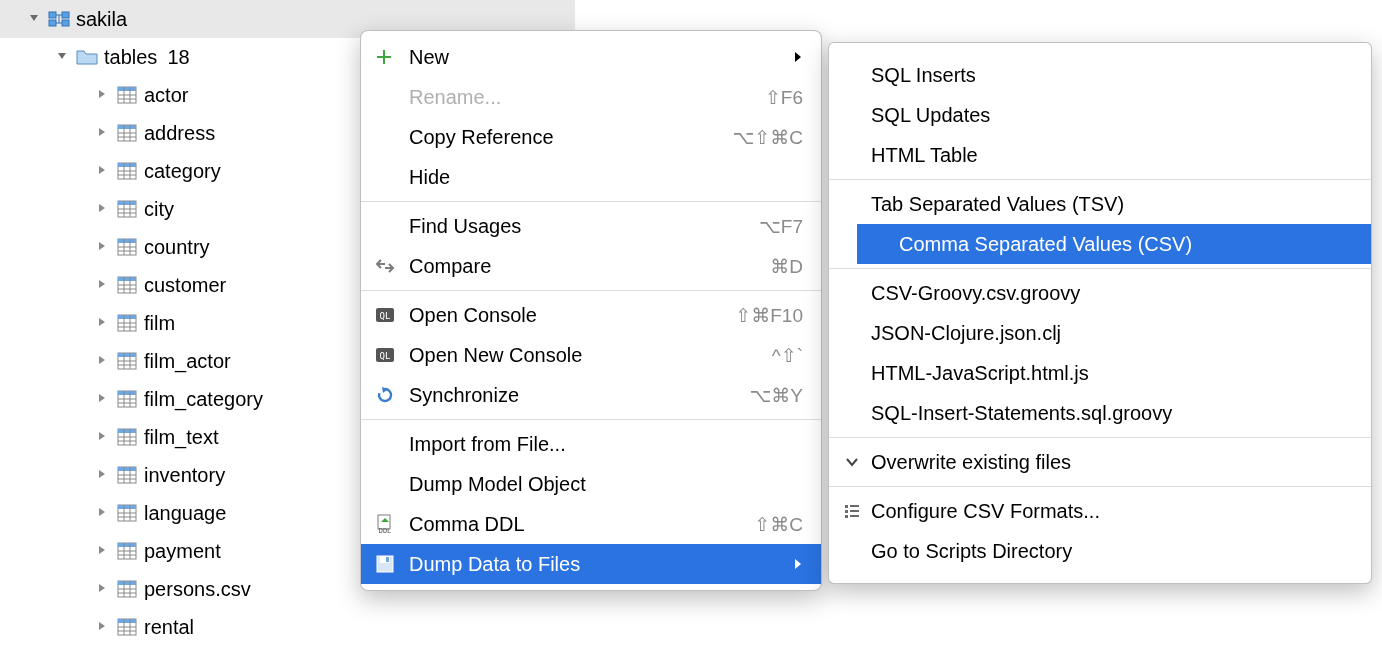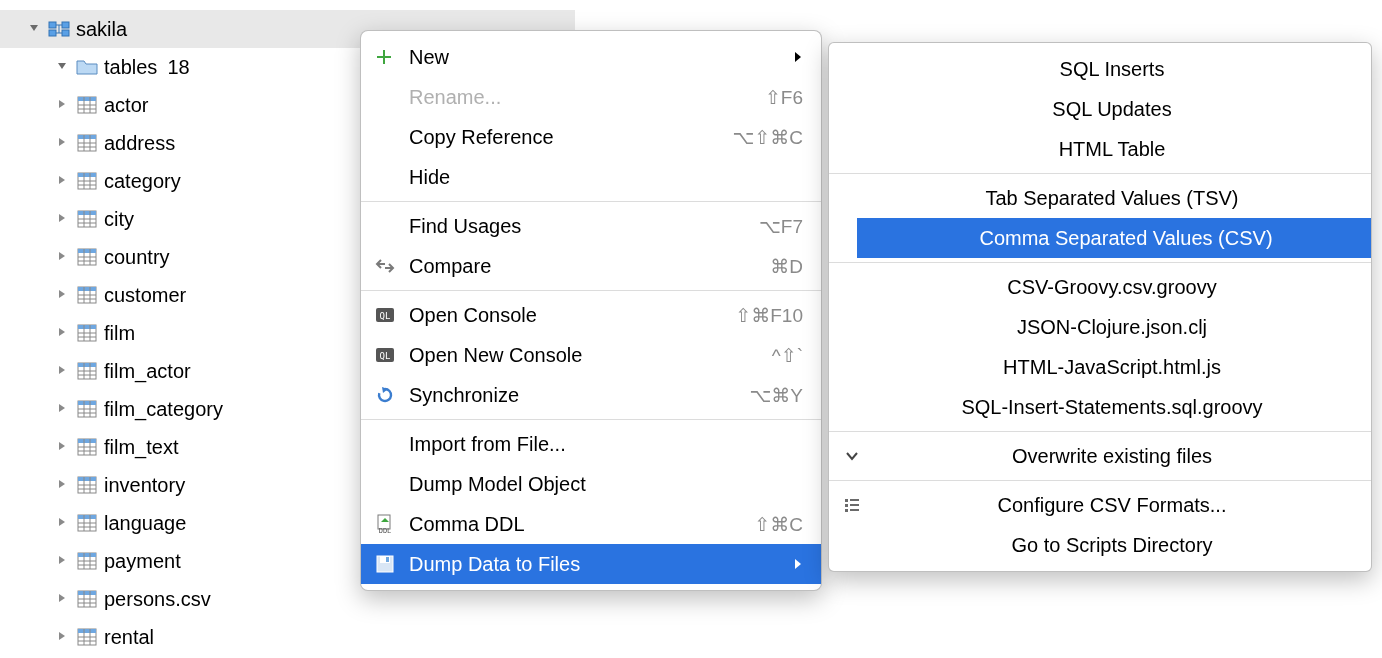--- a/index.html
+++ b/index.html
@@ -10,21 +10,21 @@
     background: #fff;
     width: 1382px;
     height: 658px;
     overflow: hidden;
     position: relative;
   }
 
   
   .tree {
     position: absolute;
-    left: 0; top: 10px;
+    left: 0; top: 0;
     width: 575px;
     height: 482px;
     background: #fff;
     user-select: none;
   }
   .tree-header {
     height: 42px;
     background: #e8e8e8;
     display: flex;
     align-items: center;
@@ -33,21 +33,21 @@
   }
   .tree-row {
     height: 38px;
     display: flex;
     align-items: center;
     gap: 6px;
     font-size: 20px;
     white-space: nowrap;
   }
   .indent-1 { padding-left: 56px; }
-  .indent-2 { padding-left: 56px; }
+  .indent-2 { padding-left: 96px; }
   .arrow {
     width: 14px; height: 14px; display:inline-block;
   }
   .arrow-down svg, .arrow-right svg { display:block; }
   .db-icon, .folder-icon, .table-icon {
     display:inline-flex; align-items:center; justify-content:center;
     width: 22px; height: 22px;
   }
   .count { color: #000000; margin-left: 4px; }
   .tree-label { }
@@ -87,22 +87,21 @@
   
   .submenu {
     position: absolute;
     left: 828px;
     top: 42px;
     width: 544px;
     background: #fff;
     border: 1px solid rgba(0,0,0,0.25);
     border-radius: 6px;
     box-shadow: 0 8px 24px rgba(0,0,0,0.25);
-    padding: 6px 0;
-    text-align: center;
+    padding: 12px 0;
   }
   .submenu .menu-item { padding-left: 42px; position: relative; }
   .submenu .menu-item .left-icon {
     position: absolute; left: 12px; display:flex; align-items:center; justify-content:center;
     width: 22px;
   }
   .submenu .menu-item.selected { background:#2a73e0; color:#fff;margin-left:28px; }
 
   
   .green { color:#3fa63f; }

